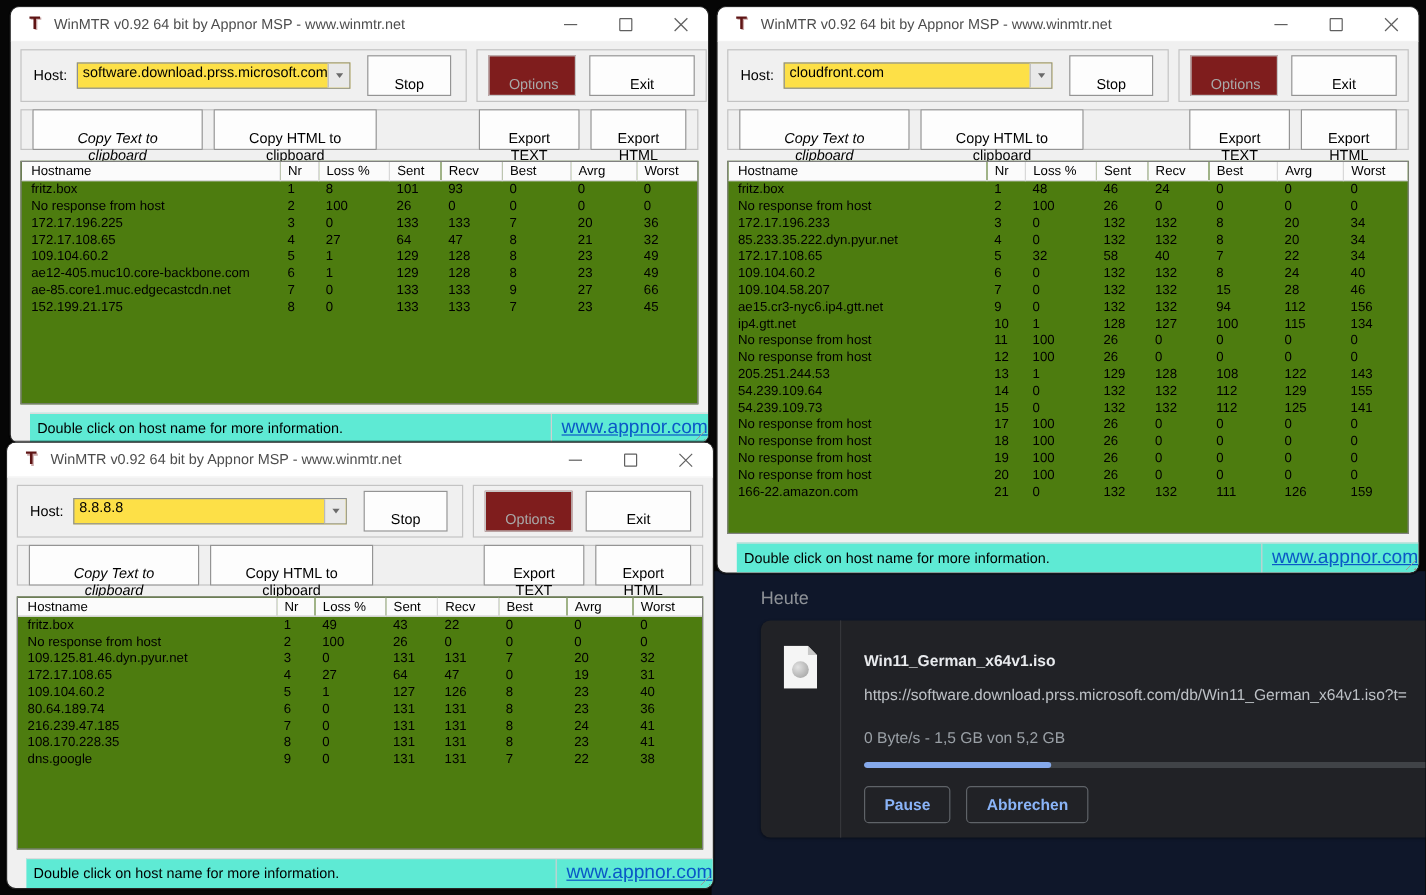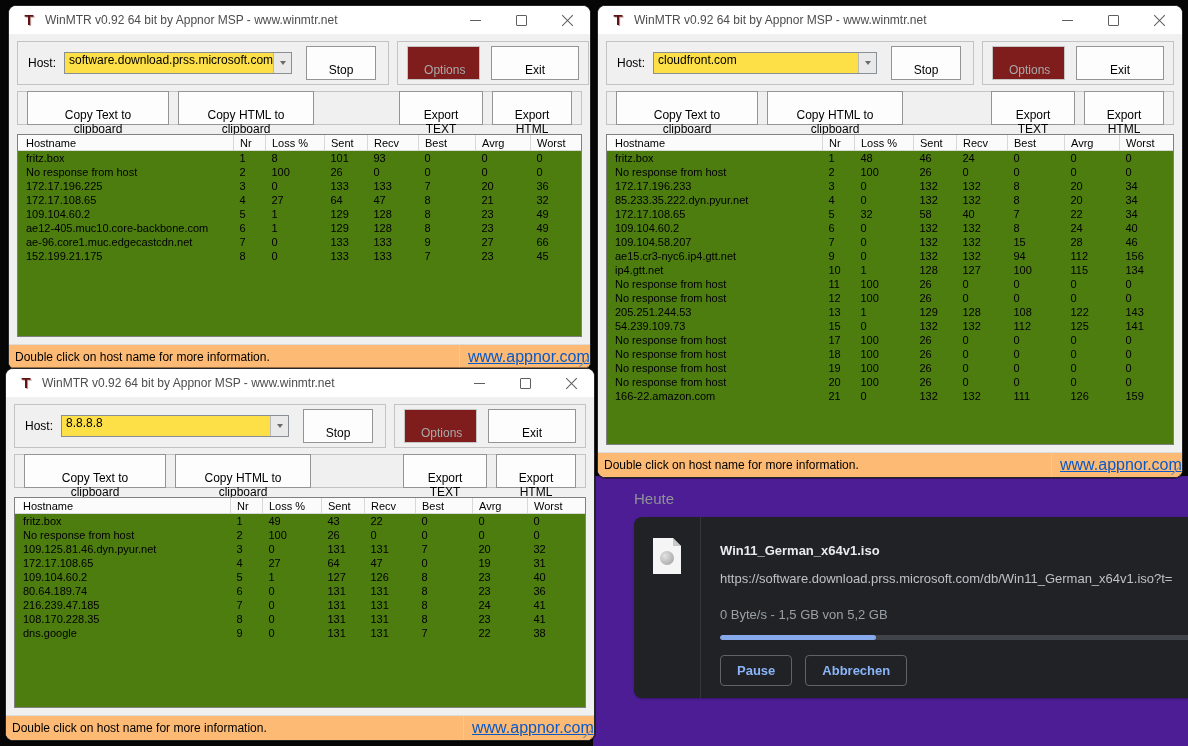--- a/index.html
+++ b/index.html
@@ -49,21 +49,21 @@
   .tri-down{width:0;height:0;border-left:3.5px solid transparent;border-right:3.5px solid transparent;border-top:4px solid #6a6a6a;}
   .btn{
     font-family:"Liberation Sans", sans-serif;font-size:12px;color:#000;
     background:#fdfdfd;border:1px solid #949494;padding:16px;cursor:default;
   }
   .btn-stop{width:70px;height:26px;}
   .opts-group{flex:0 0 172px;height:42px;display:flex;align-items:center;justify-content:space-between;padding:0 9px;}
   .btn-opts{width:73px;height:26px;color:#a9a9a9;border-color:#c5c5c5;background:#7f1d1d;}
   .btn-exit{width:88px;height:26px;}
   .clip-row{height:32px;margin:6px 8px 0 8px;display:flex;align-items:center;padding:0 9px;gap:9px;}
-  .btn-copytext{width:142px;height:21px;}
+  .btn-copytext{width:142px;height:21px;font-style:italic;}
   .btn-copyhtml{width:136px;height:21px;}
   .btn-exptext{width:84px;height:21px;margin-left:auto;}
   .btn-exphtml{width:80px;height:21px;}
   
   .listview{flex:1 1 auto;margin:9px 8px 7px 8px;background:#4d7c0f;border:1px solid #808080;overflow:hidden;}
   .listview table{border-collapse:collapse;table-layout:fixed;width:100%;}
   .listview th{
     font-weight:normal;font-size:11px;text-align:left;color:#000;background:#fbfbfb;
     border-right:1px solid #d8d8d8;border-bottom:1px solid #d8d8d8;
     height:15px;padding:0 0 0 6px;white-space:nowrap;overflow:hidden;
@@ -72,35 +72,35 @@
   .listview th:last-child{border-right:none;}
   .listview td{
     font-size:11px;color:#000;height:14px;line-height:14px;padding:0 0 0 6px;
     white-space:nowrap;overflow:hidden;
   }
   .listview td:first-child{padding-left:8px;}
   .c0{width:207px;} .c1{width:25px;margin-top:12px;} .c2{width:52px;} .c3{width:36px;} .c4{width:44px;}
   .c5{width:50px;} .c6{width:48px;} .c7{width:52px;} .c9{width:auto;}
   
   .statusbar{
-    flex:0 0 24px;background:#fdba74;border-top:1px solid #dcdcdc;
-    display:flex;align-items:center;position:relative;
+    flex:0 0 24px;background:#5eead4;border-top:1px solid #dcdcdc;
+    display:flex;align-items:center;position:relative;margin-left:16px;
   }
   .status-text{flex:1 1 auto;font-size:12px;color:#000;padding-left:6px;white-space:nowrap;overflow:hidden;}
   .status-link-cell{flex:0 0 122px;border-left:1px solid #cfcfcf;height:100%;display:flex;align-items:center;padding-left:8px;}
   .status-link-cell a{font-size:16px;color:#0a58c7;text-decoration:underline;}
   .resize-grip{
     position:absolute;right:2px;bottom:2px;width:13px;height:13px;
     background:repeating-linear-gradient(135deg,transparent 0 2px,#9a9a9a 2px 3px,transparent 3px 5px);
     clip-path:polygon(100% 0,100% 100%,0 100%);
   }
   
   .downloads-panel{
     position:absolute;left:593px;top:476px;width:595px;height:270px;
-    background:#4c1d95;overflow:hidden;
+    background:#0f172a;overflow:hidden;
   }
   .downloads-heading{font-size:15px;color:#8f9398;margin:14px 0 0 41px;}
   .download-card{
     position:absolute;left:41px;top:41px;width:640px;height:181px;
     background:#212226;border-radius:8px;display:flex;box-shadow:0 1px 2px rgba(0,0,0,.3);
   }
   .dl-icon-cell{flex:0 0 66px;display:flex;align-items:flex-start;justify-content:center;padding-top:21px;}
   .file-icon{position:relative;width:28px;height:36px;background:#f5f5f5;
     clip-path:polygon(0 0,20px 0,28px 8px,28px 36px,0 36px);}
   .file-fold{position:absolute;right:0;top:0;width:8px;height:8px;background:#c8c8c8;
@@ -236,21 +236,21 @@
             <td class="c1">6</td>
             <td class="c2">1</td>
             <td class="c3">129</td>
             <td class="c4">128</td>
             <td class="c5">8</td>
             <td class="c6">23</td>
             <td class="c7">49</td>
             <td class="c9"></td>
           </tr>
           <tr>
-            <td class="c0">ae-96.core1.muc.edgecastcdn.net</td>
+            <td class="c0">ae-85.core1.muc.edgecastcdn.net</td>
             <td class="c1">7</td>
             <td class="c2">0</td>
             <td class="c3">133</td>
             <td class="c4">133</td>
             <td class="c5">9</td>
             <td class="c6">27</td>
             <td class="c7">66</td>
             <td class="c9"></td>
           </tr>
           <tr>
@@ -452,20 +452,31 @@
           </tr>
           <tr>
             <td class="c0">205.251.244.53</td>
             <td class="c1">13</td>
             <td class="c2">1</td>
             <td class="c3">129</td>
             <td class="c4">128</td>
             <td class="c5">108</td>
             <td class="c6">122</td>
             <td class="c7">143</td>
+            <td class="c9"></td>
+          </tr>
+          <tr>
+            <td class="c0">54.239.109.64</td>
+            <td class="c1">14</td>
+            <td class="c2">0</td>
+            <td class="c3">132</td>
+            <td class="c4">132</td>
+            <td class="c5">112</td>
+            <td class="c6">129</td>
+            <td class="c7">155</td>
             <td class="c9"></td>
           </tr>
           <tr>
             <td class="c0">54.239.109.73</td>
             <td class="c1">15</td>
             <td class="c2">0</td>
             <td class="c3">132</td>
             <td class="c4">132</td>
             <td class="c5">112</td>
             <td class="c6">125</td>

